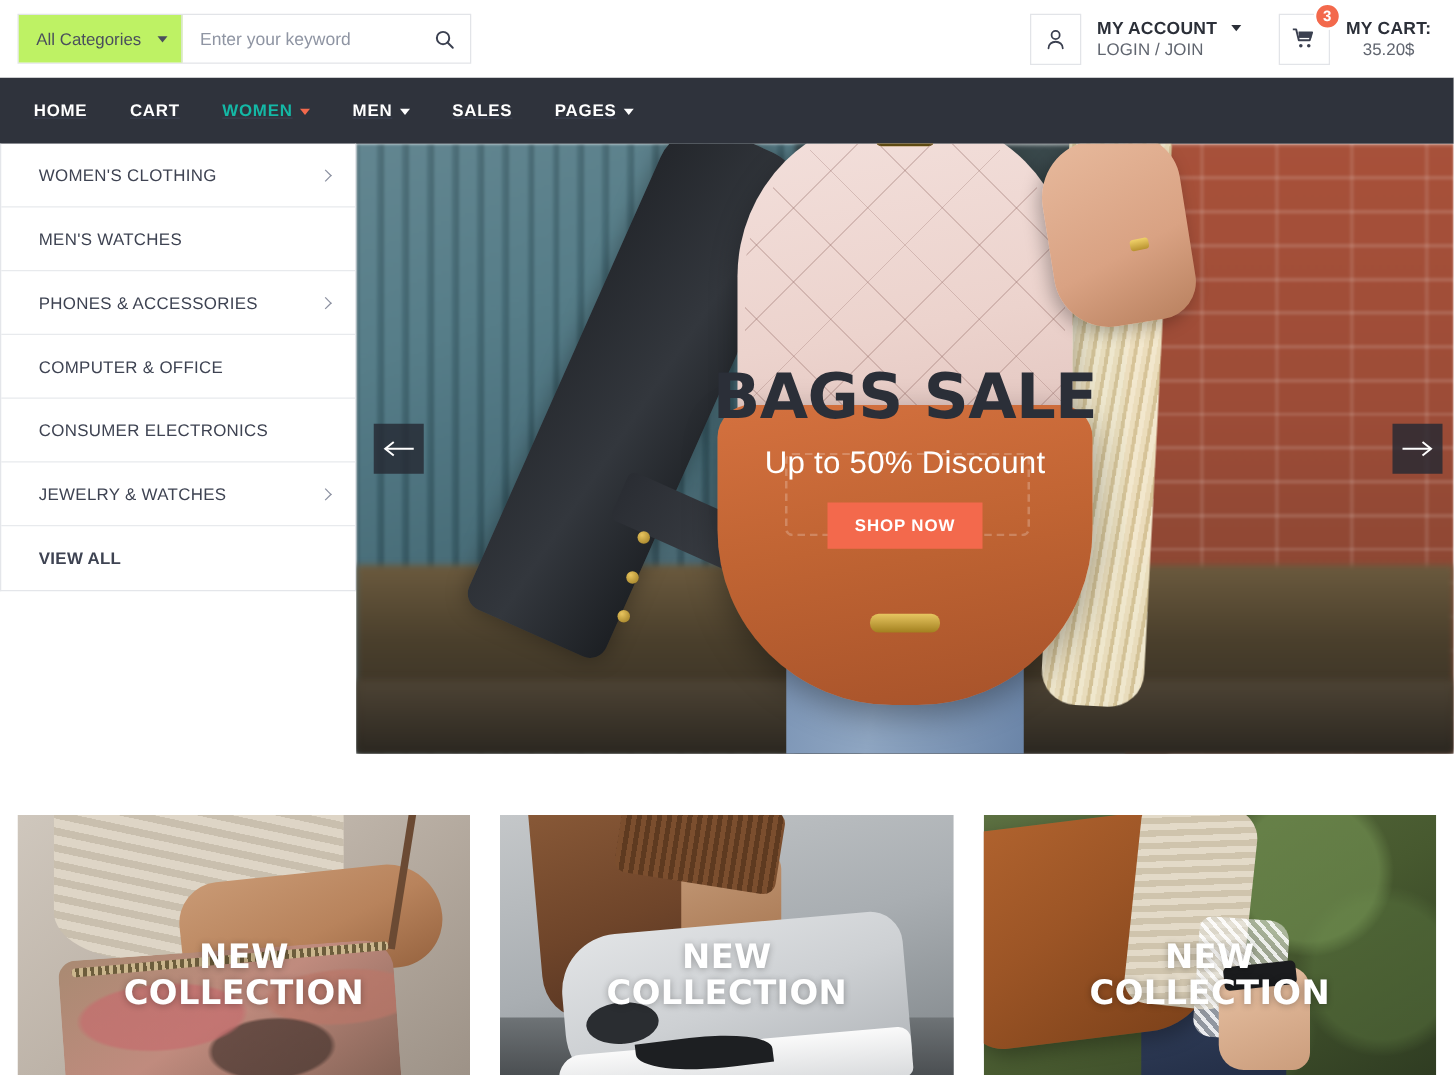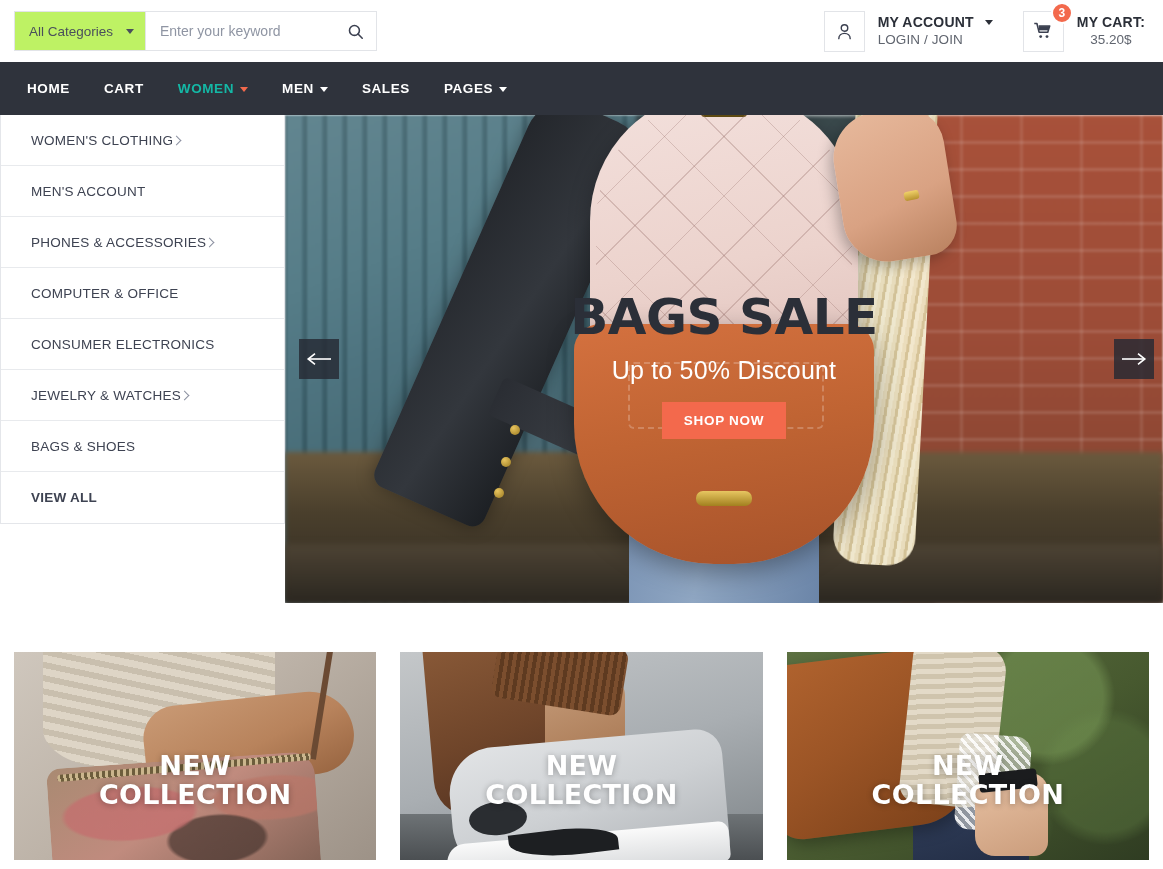--- a/index.html
+++ b/index.html
@@ -139,20 +139,21 @@
   }
   .cat-toggle-label {
     color: #fff; font-size: 14px; font-weight: 700; letter-spacing: .7px;
   }
   .burger { display: flex; flex-direction: column; gap: 3px; }
   .burger i { display: block; width: 19px; height: 3px; background: #fff; }
 
   .nav-links {
     display: flex; align-items: center;
     padding-left: 10px;
+    text-decoration: underline;
   }
   .nav-item {
     display: flex; align-items: center; gap: 6px;
     padding: 0 17px;
     font-size: 13.5px; font-weight: 700; letter-spacing: .6px;
     color: #ffffff; cursor: pointer; height: 53px;
   }
   .nav-item.active { color: #14b8a6; }
   .caret-w {
     width: 0; height: 0;
@@ -169,21 +170,21 @@
   
   .sidebar {
     width: 285px;
     background: #fff;
     border: 1px solid #e4e6ea;
     border-top: 0;
     flex: 0 0 285px;
   }
   .sb-item {
     height: 51px;
-    display: flex; align-items: center; justify-content: flex-start;
+    display: flex; align-items: center; justify-content: space-between;
     padding: 0 17px 0 30px;
     border-bottom: 1px solid #e8eaed;
     font-size: 13.5px;
     letter-spacing: .25px;
     color: #3e4352;
     cursor: pointer;
   }
   .sb-item:last-child { border-bottom: 0; font-weight: bold; }
   .chev {
     width: 7px; height: 7px;
@@ -649,38 +650,35 @@
 </div>
 
 <div class="content">
 
   <div class="sidebar">
     <div class="sb-item">
       <span>WOMEN'S CLOTHING</span>
       <span class="chev"></span>
     </div>
     <div class="sb-item">
-      <span>MEN'S ACCOUNT</span>
+      <span>MEN'S WATCHES</span>
     </div>
     <div class="sb-item">
       <span>PHONES &amp; ACCESSORIES</span>
       <span class="chev"></span>
     </div>
     <div class="sb-item">
       <span>COMPUTER &amp; OFFICE</span>
     </div>
     <div class="sb-item">
       <span>CONSUMER ELECTRONICS</span>
     </div>
     <div class="sb-item">
       <span>JEWELRY &amp; WATCHES</span>
       <span class="chev"></span>
-    </div>
-    <div class="sb-item">
-      <span>BAGS &amp; SHOES</span>
     </div>
     <div class="sb-item">
       <span>VIEW ALL</span>
     </div>
   </div>
 
   <div class="hero">
     <div class="hero-bg">
       <div class="bg-wood"></div>
       <div class="bg-mid"></div>

